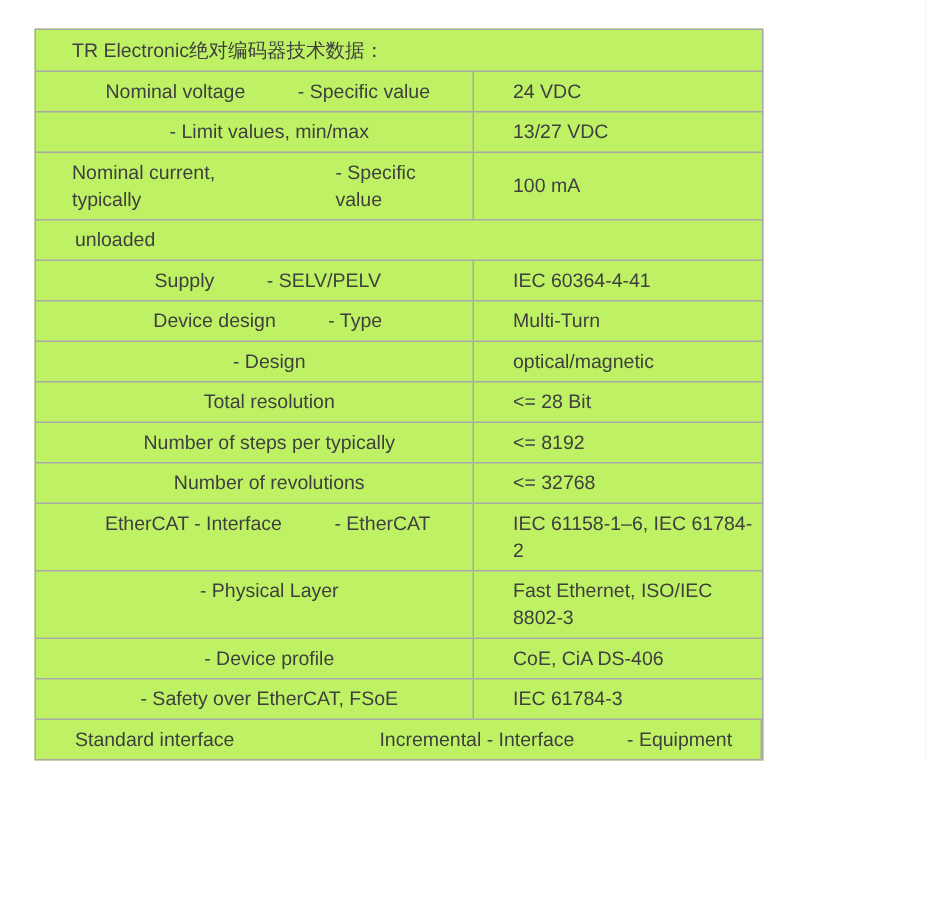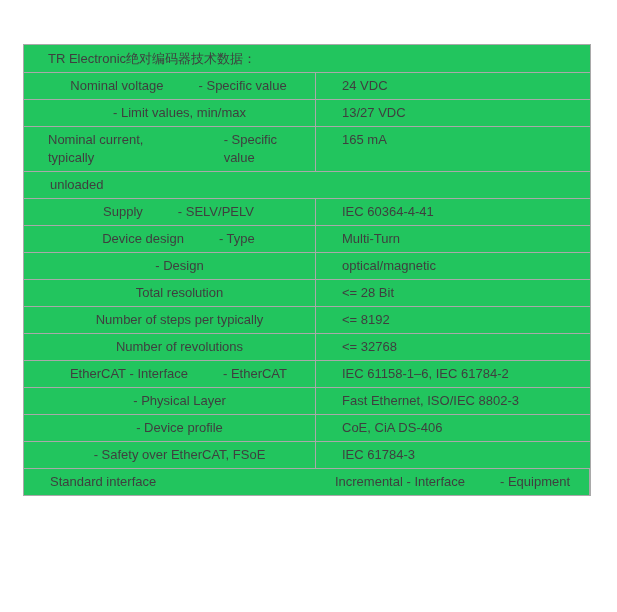--- a/index.html
+++ b/index.html
@@ -11,27 +11,26 @@
   body{font-family:"Liberation Sans","DejaVu Sans",sans-serif;}
   .page{
     position:relative;
     width:617px;height:612px;
     background:var(--page-bg);
     overflow:hidden;
   }
   .spec-table{
     position:absolute;
     left:23px;top:19px;
-    width:568px;
+    width:486px;
     box-sizing:border-box;
     border:1px solid var(--border-color);
     color:var(--text-color);
     font-size:13px;
-    background:#22c55e;
-    margin-top:25px;
+    background:#bef264;
   }
   .row{
     display:flex;
     border-top:1px solid var(--border-color);
     align-items:stretch;
   }
   .header-row{
     border-top:none;
     min-height:27px;
     display:flex;
@@ -48,20 +47,21 @@
     border-right:1px solid var(--border-color);
     padding:4px 6px 4px 0;
     display:flex;
     flex-direction:row;
     justify-content:center;
     gap:32px;
   }
   .value-cell{
     flex:1 1 auto;
     display:flex;
+    align-items:center;
     padding:4px 6px 4px 26px;
   }
   .pline{line-height:18px;}
   .pline.single{padding-left:26px;}
   .pline.first{padding-left:24px;}
   .pline.second{padding-left:3px;}
   .value-text{line-height:18px;}
 </style>
 </head>
 <body>
@@ -88,21 +88,21 @@
           <div class="cell value-cell">
             <span class="value-text">13/27 VDC</span>
           </div>
         </div>
         <div class="row">
           <div class="cell param-cell">
             <div class="pline first">Nominal current, typically</div>
             <div class="pline second">- Specific value</div>
           </div>
           <div class="cell value-cell">
-            <span class="value-text">165 mA</span>
+            <span class="value-text">100 mA</span>
           </div>
         </div>
         <div class="row">
           <div class="cell value-cell">
             <span class="value-text">unloaded</span>
           </div>
         </div>
         <div class="row">
           <div class="cell param-cell">
             <div class="pline first">Supply</div>

